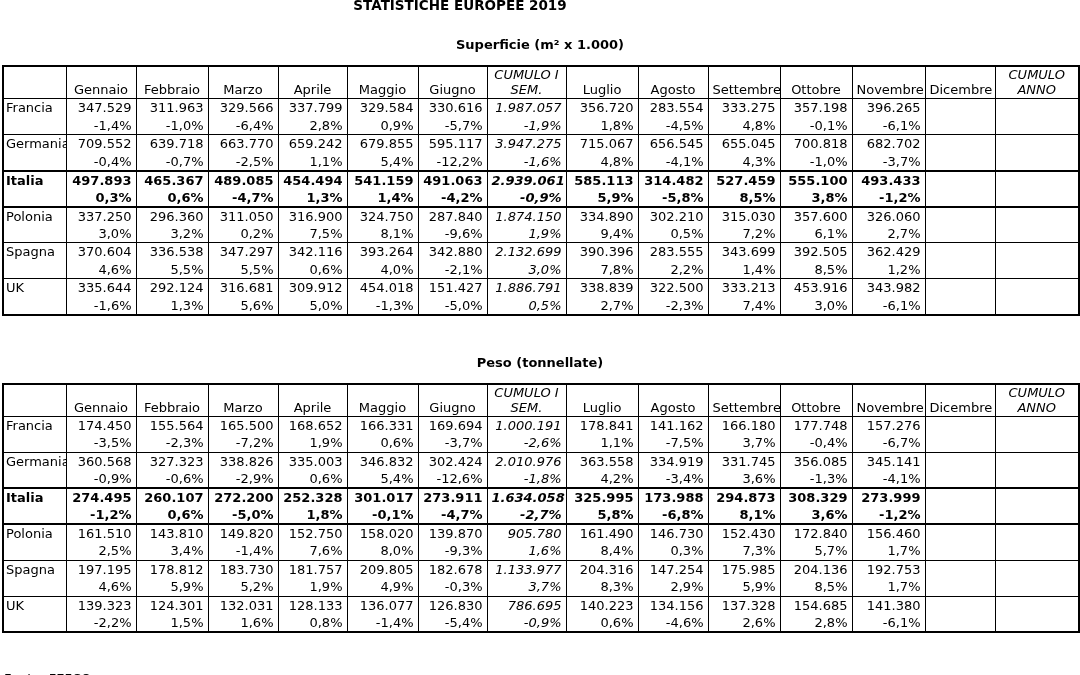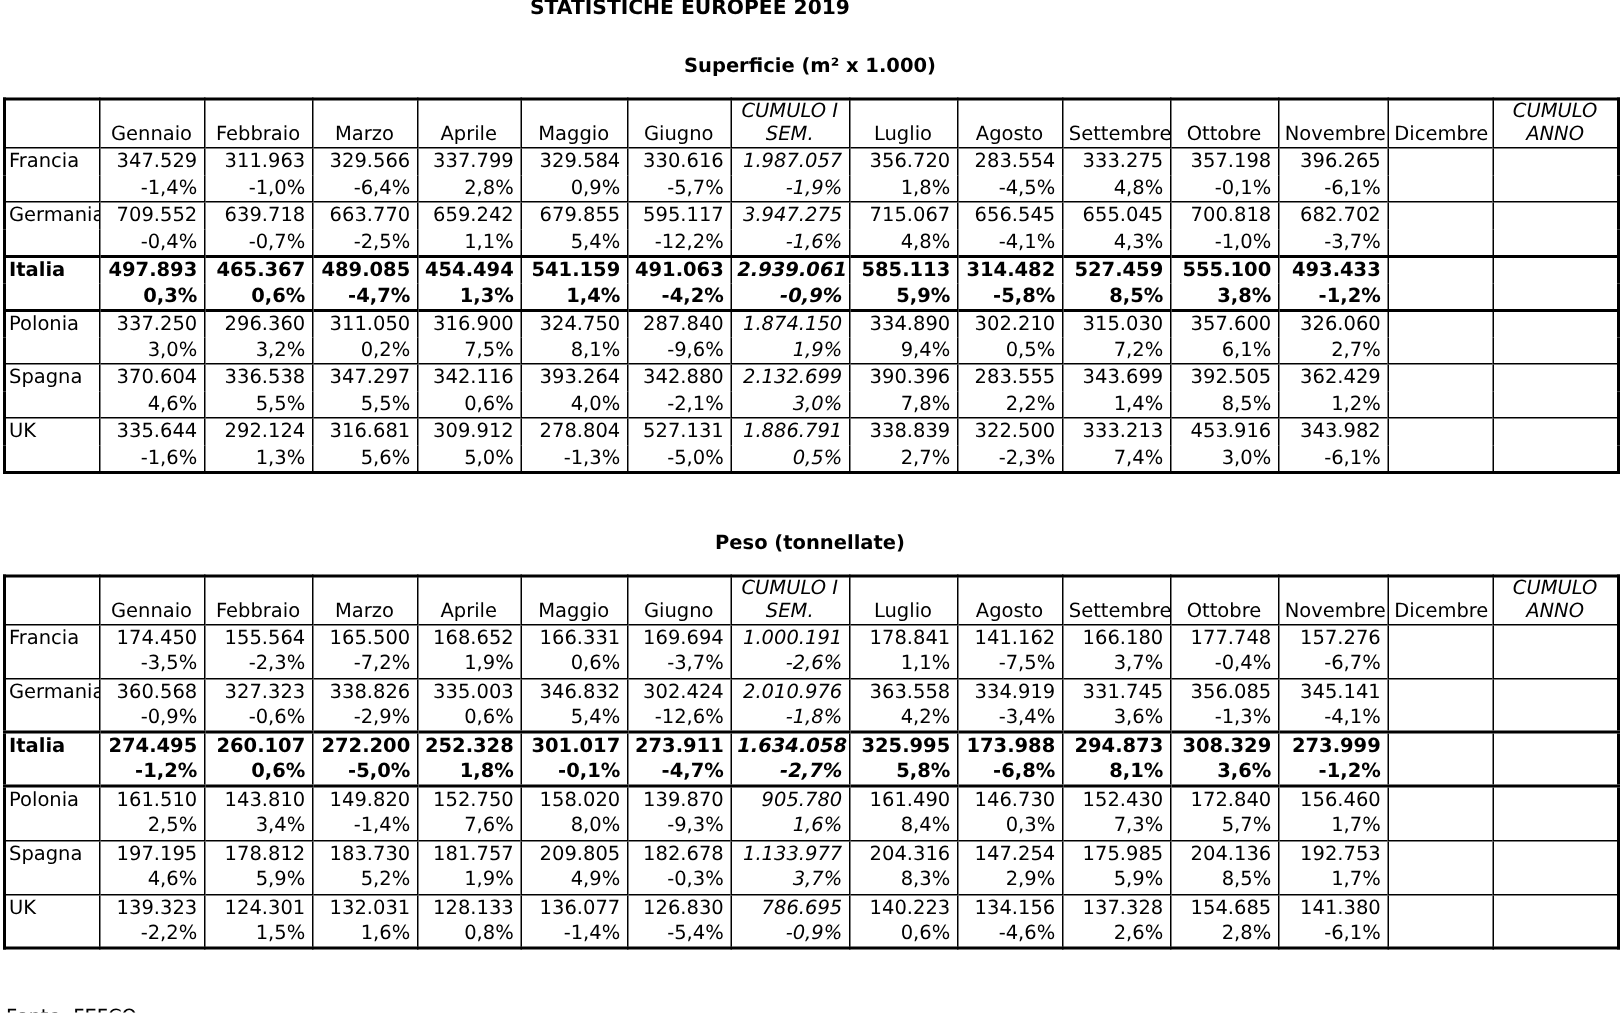--- a/index.html
+++ b/index.html
@@ -256,22 +256,22 @@
           <td class="num">1,2%</td>
           <td class="num"></td>
           <td class="num italic"></td>
         </tr>
         <tr class="val-row">
           <td rowspan="2" class="label-cell">UK</td>
           <td class="num">335.644</td>
           <td class="num">292.124</td>
           <td class="num">316.681</td>
           <td class="num">309.912</td>
-          <td class="num">278.804</td>
-          <td class="num">527.131</td>
+          <td class="num">454.018</td>
+          <td class="num">151.427</td>
           <td class="num italic">1.886.791</td>
           <td class="num">338.839</td>
           <td class="num">322.500</td>
           <td class="num">333.213</td>
           <td class="num">453.916</td>
           <td class="num">343.982</td>
           <td class="num"></td>
           <td class="num italic"></td>
         </tr>
         <tr class="pct-row">

